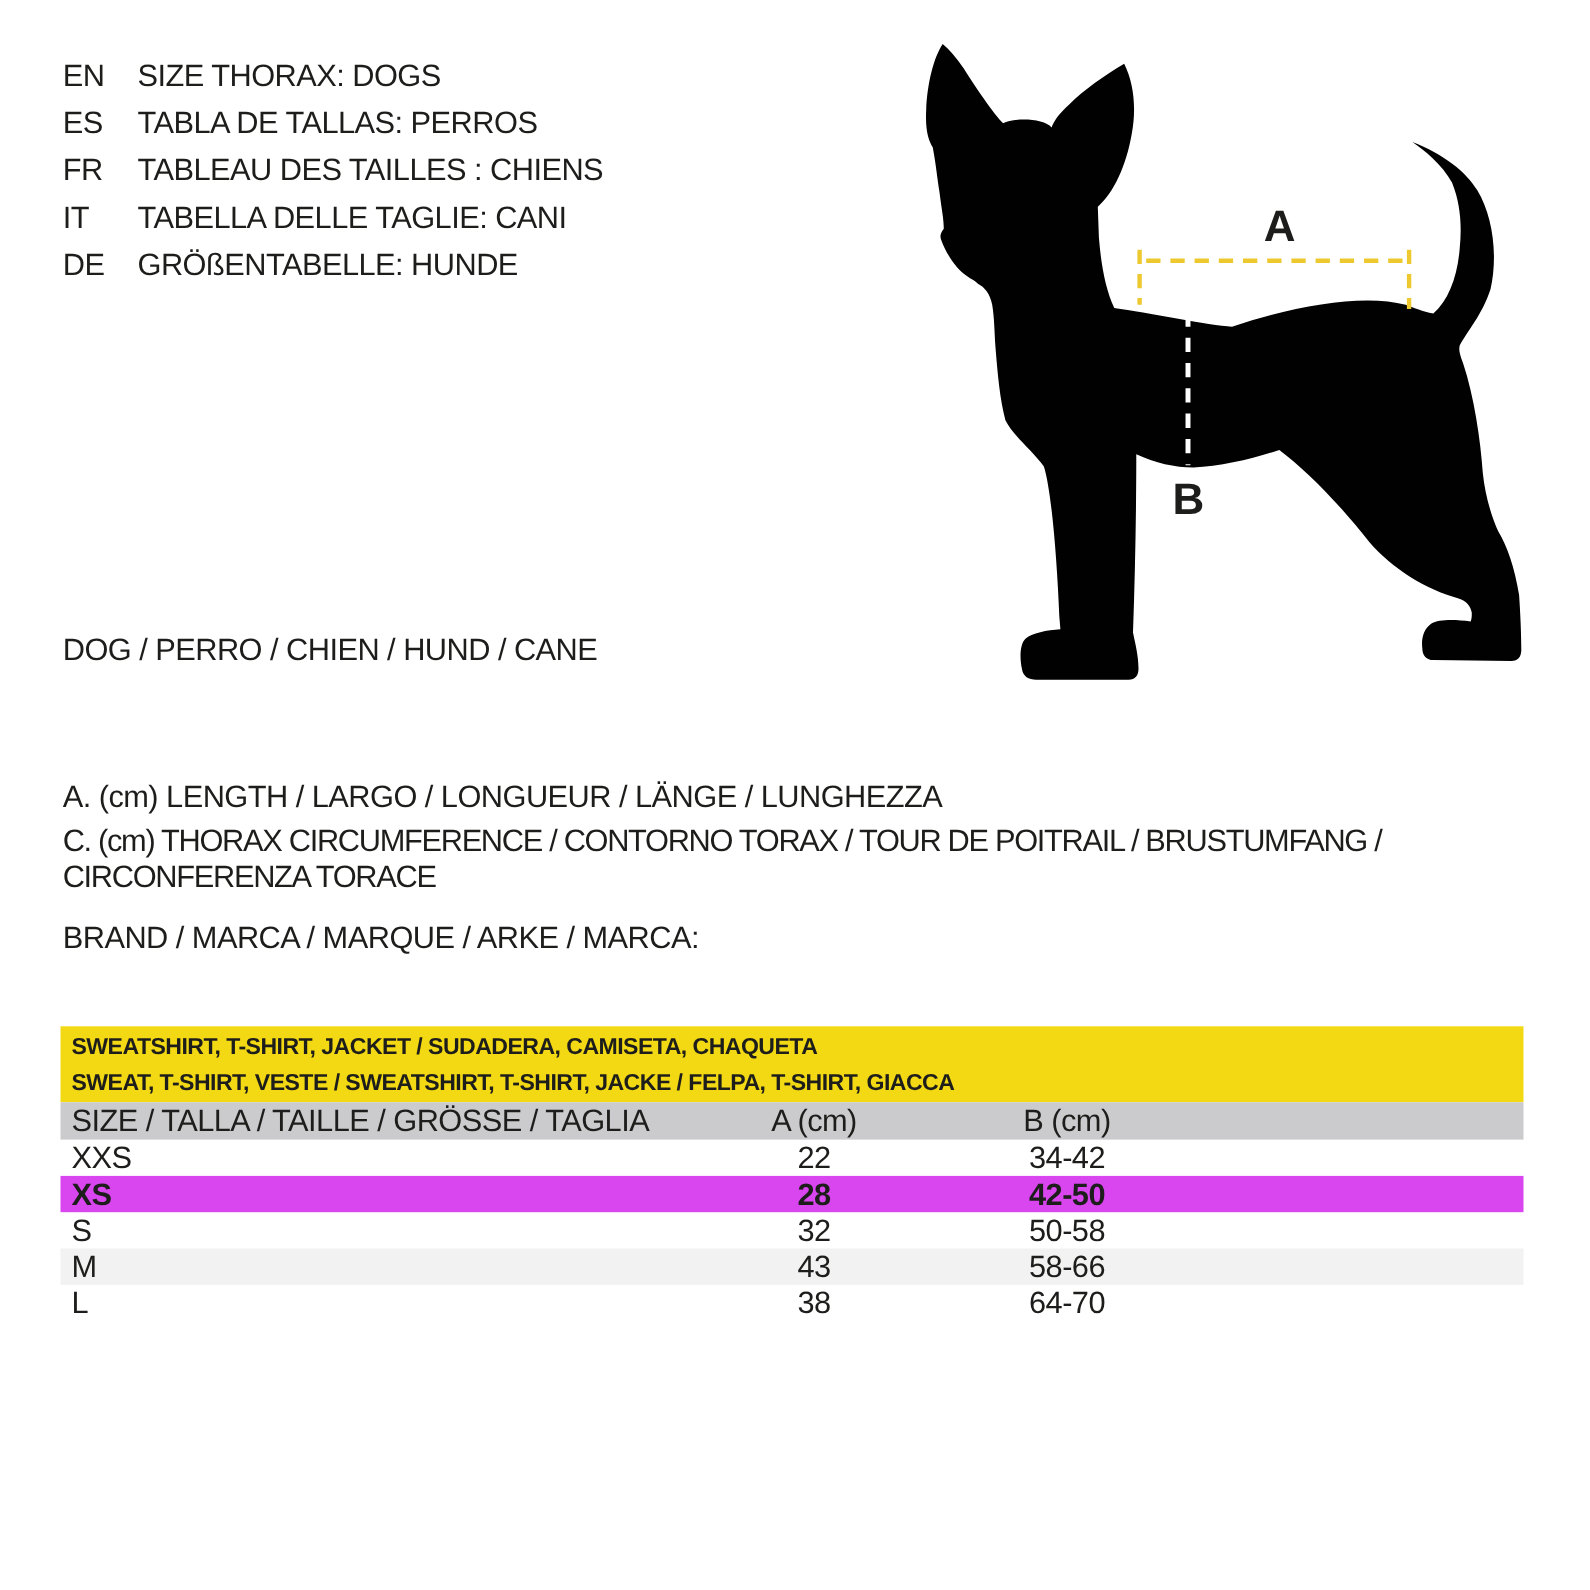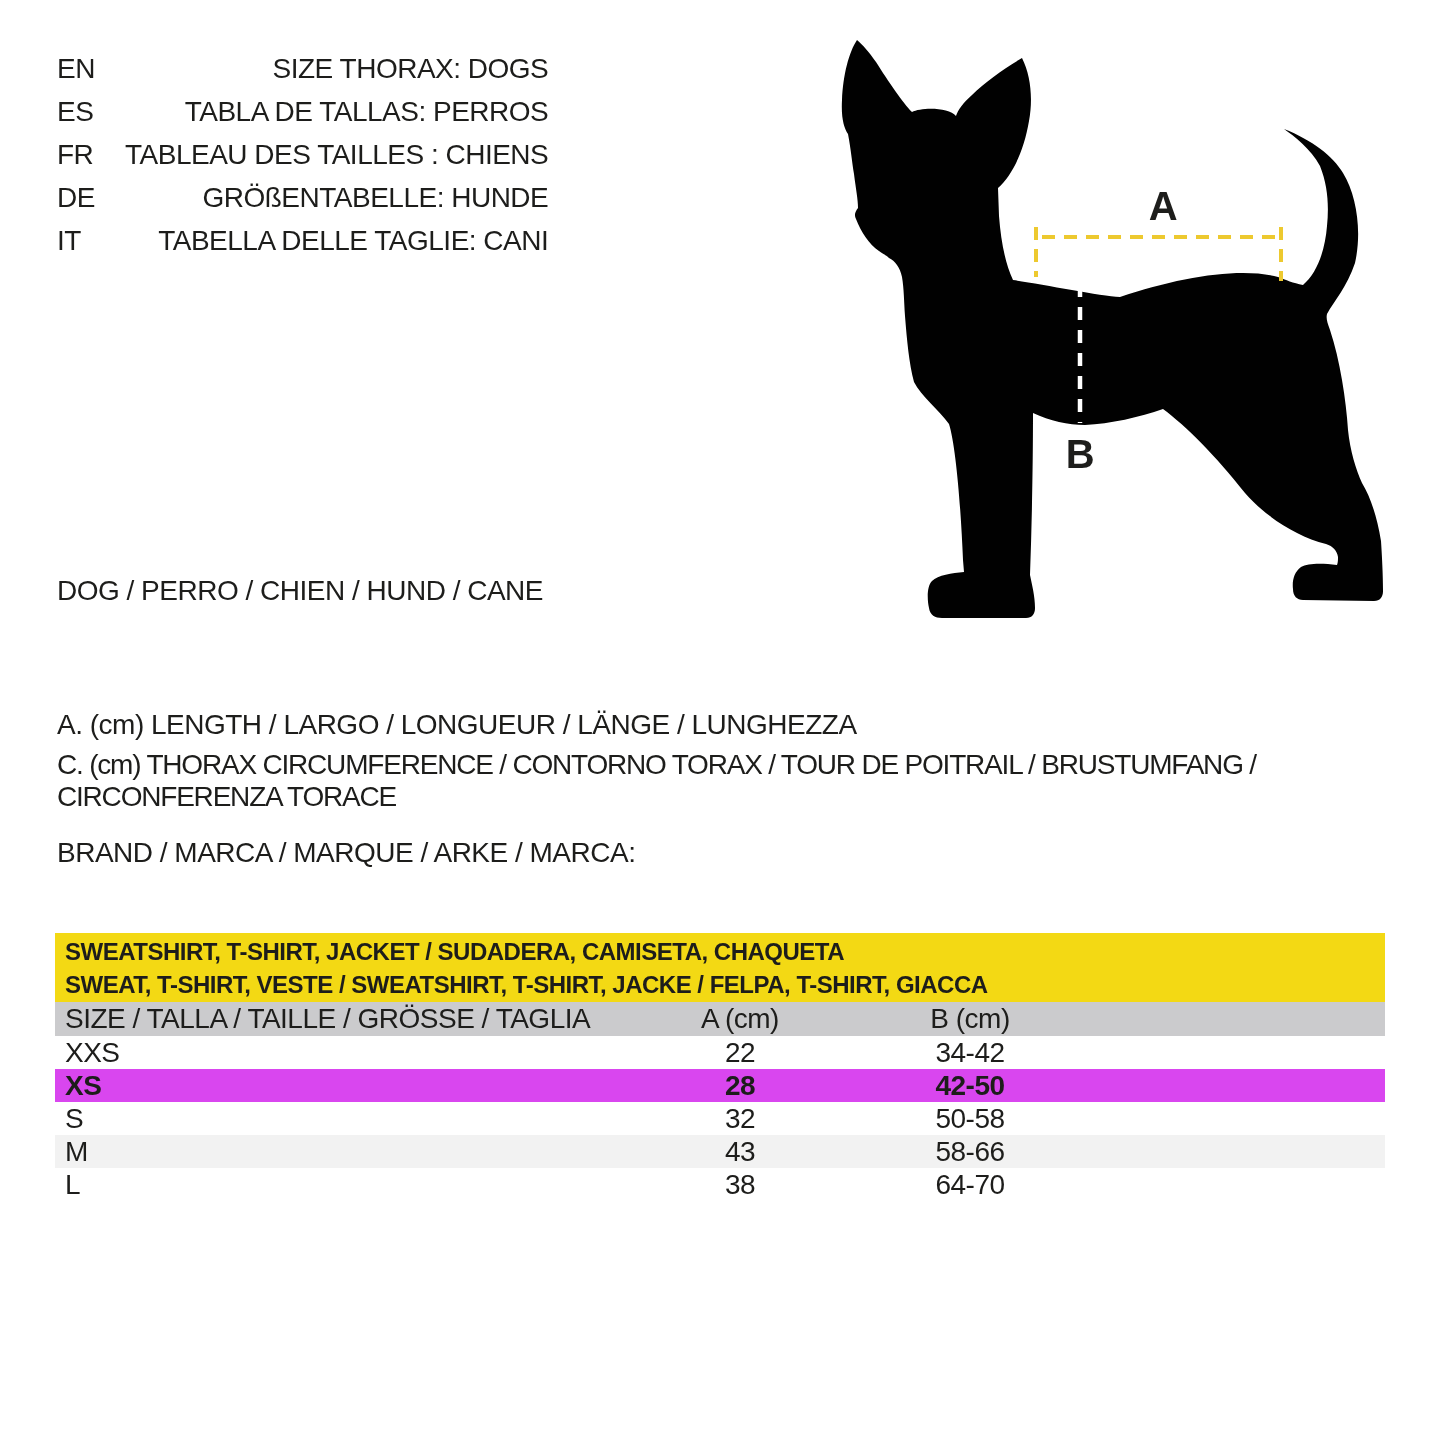--- a/index.html
+++ b/index.html
@@ -8,42 +8,42 @@
     width:1445px;height:1445px;
     background:#ffffff;
     overflow:hidden;
     font-family:"Liberation Sans","DejaVu Sans",sans-serif;
     color:#1d1d1b;
     letter-spacing:-0.5px;
   }
 
   
   .lang-block{position:absolute;left:57px;top:47px;}
-  .lang-row{display:flex;height:43px;align-items:center;font-size:28px;justify-content:space-between;}
+  .lang-row{display:flex;height:43px;align-items:center;font-size:28px;}
   .lang-code{width:68px;flex:0 0 68px;}
 
   
   .dog-svg{position:absolute;left:0;top:0;width:1445px;height:1445px;pointer-events:none;}
   .measure-label{position:absolute;font-size:40px;font-weight:bold;width:50px;text-align:center;}
   .measure-label.a{left:1138px;top:184px;}
   .measure-label.b{left:1055px;top:432px;}
 
   
   .caption-dog{position:absolute;left:57px;top:575px;font-size:28px;}
   .legend-a{position:absolute;left:57px;top:709px;font-size:28px;}
   .legend-c{position:absolute;left:57px;top:749px;font-size:28px;letter-spacing:-1.2px;}
   .brand-line{position:absolute;left:57px;top:837px;font-size:28px;}
 
   
   .size-table{position:absolute;left:55px;top:933px;width:1330px;}
   .band{
     height:69px;
     display:flex;flex-direction:column;justify-content:center;
     padding-left:10px;box-sizing:border-box;
-    font-weight:bold;font-size:24px;line-height:33px;
+    font-weight:bold;font-size:21px;line-height:33px;
   }
   .trow{display:flex;align-items:center;font-size:28px;}
   .thead{height:34px;}
   .tbody-row{height:33px;}
   .c1{width:560px;flex:0 0 560px;padding-left:10px;box-sizing:border-box;}
   .c2{width:250px;flex:0 0 250px;text-align:center;}
   .c3{width:210px;flex:0 0 210px;text-align:center;}
 </style>
 </head>
 <body>
@@ -57,26 +57,26 @@
     </div>
     <div class="lang-row">
       <span class="lang-code">ES</span>
       <span class="lang-label">TABLA DE TALLAS: PERROS</span>
     </div>
     <div class="lang-row">
       <span class="lang-code">FR</span>
       <span class="lang-label">TABLEAU DES TAILLES : CHIENS</span>
     </div>
     <div class="lang-row">
+      <span class="lang-code">IT</span>
+      <span class="lang-label">TABELLA DELLE TAGLIE: CANI</span>
+    </div>
+    <div class="lang-row">
       <span class="lang-code">DE</span>
       <span class="lang-label">GRÖßENTABELLE: HUNDE</span>
-    </div>
-    <div class="lang-row">
-      <span class="lang-code">IT</span>
-      <span class="lang-label">TABELLA DELLE TAGLIE: CANI</span>
     </div>
   </section>
 
   <svg class="dog-svg" viewBox="0 0 1445 1445" xmlns="http://www.w3.org/2000/svg">
     <path fill="#010101" d="
       M 857 40
       C 849 52 843 75 842 100
       C 841 118 844 128 848 134
       C 851 150 852 162 854 174
       C 856 190 858 199 858 208

